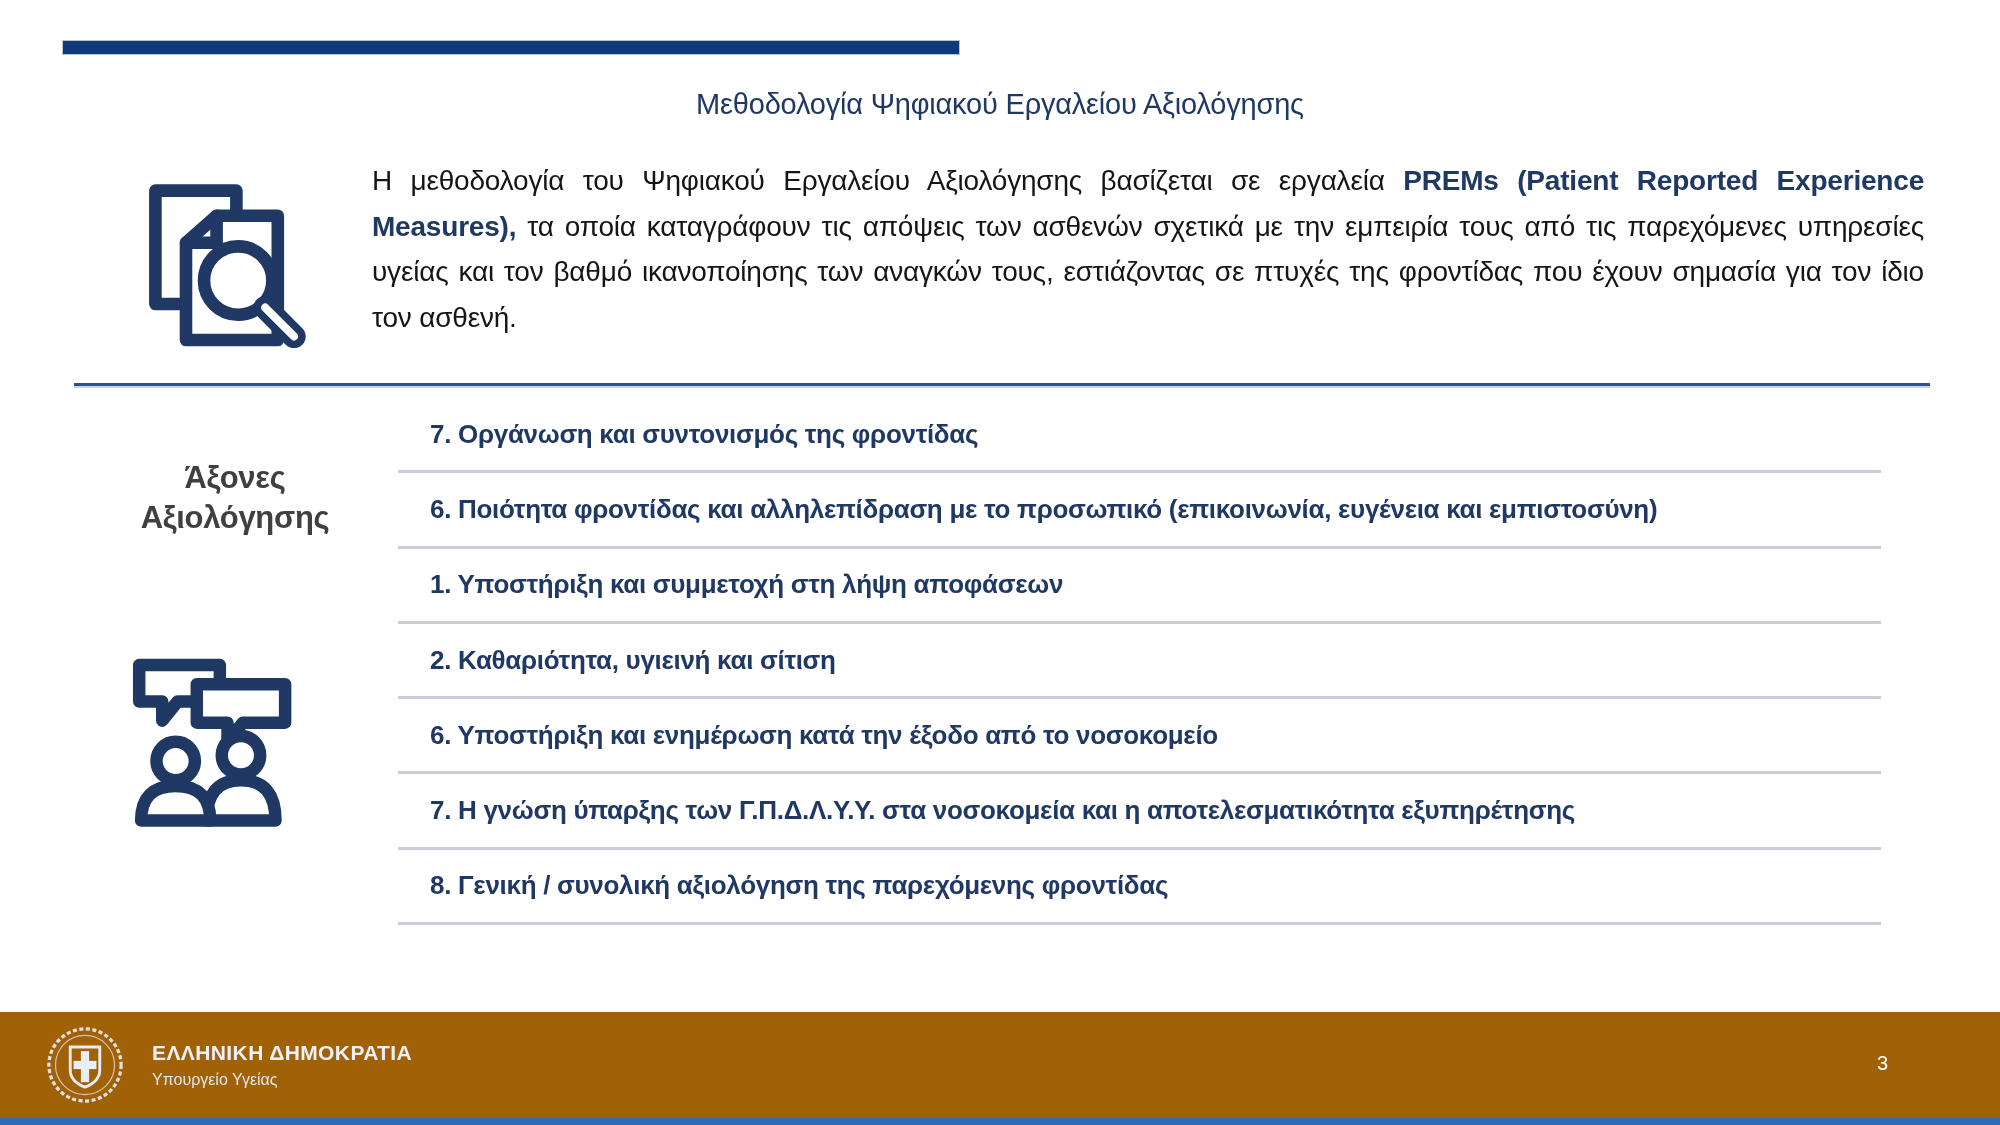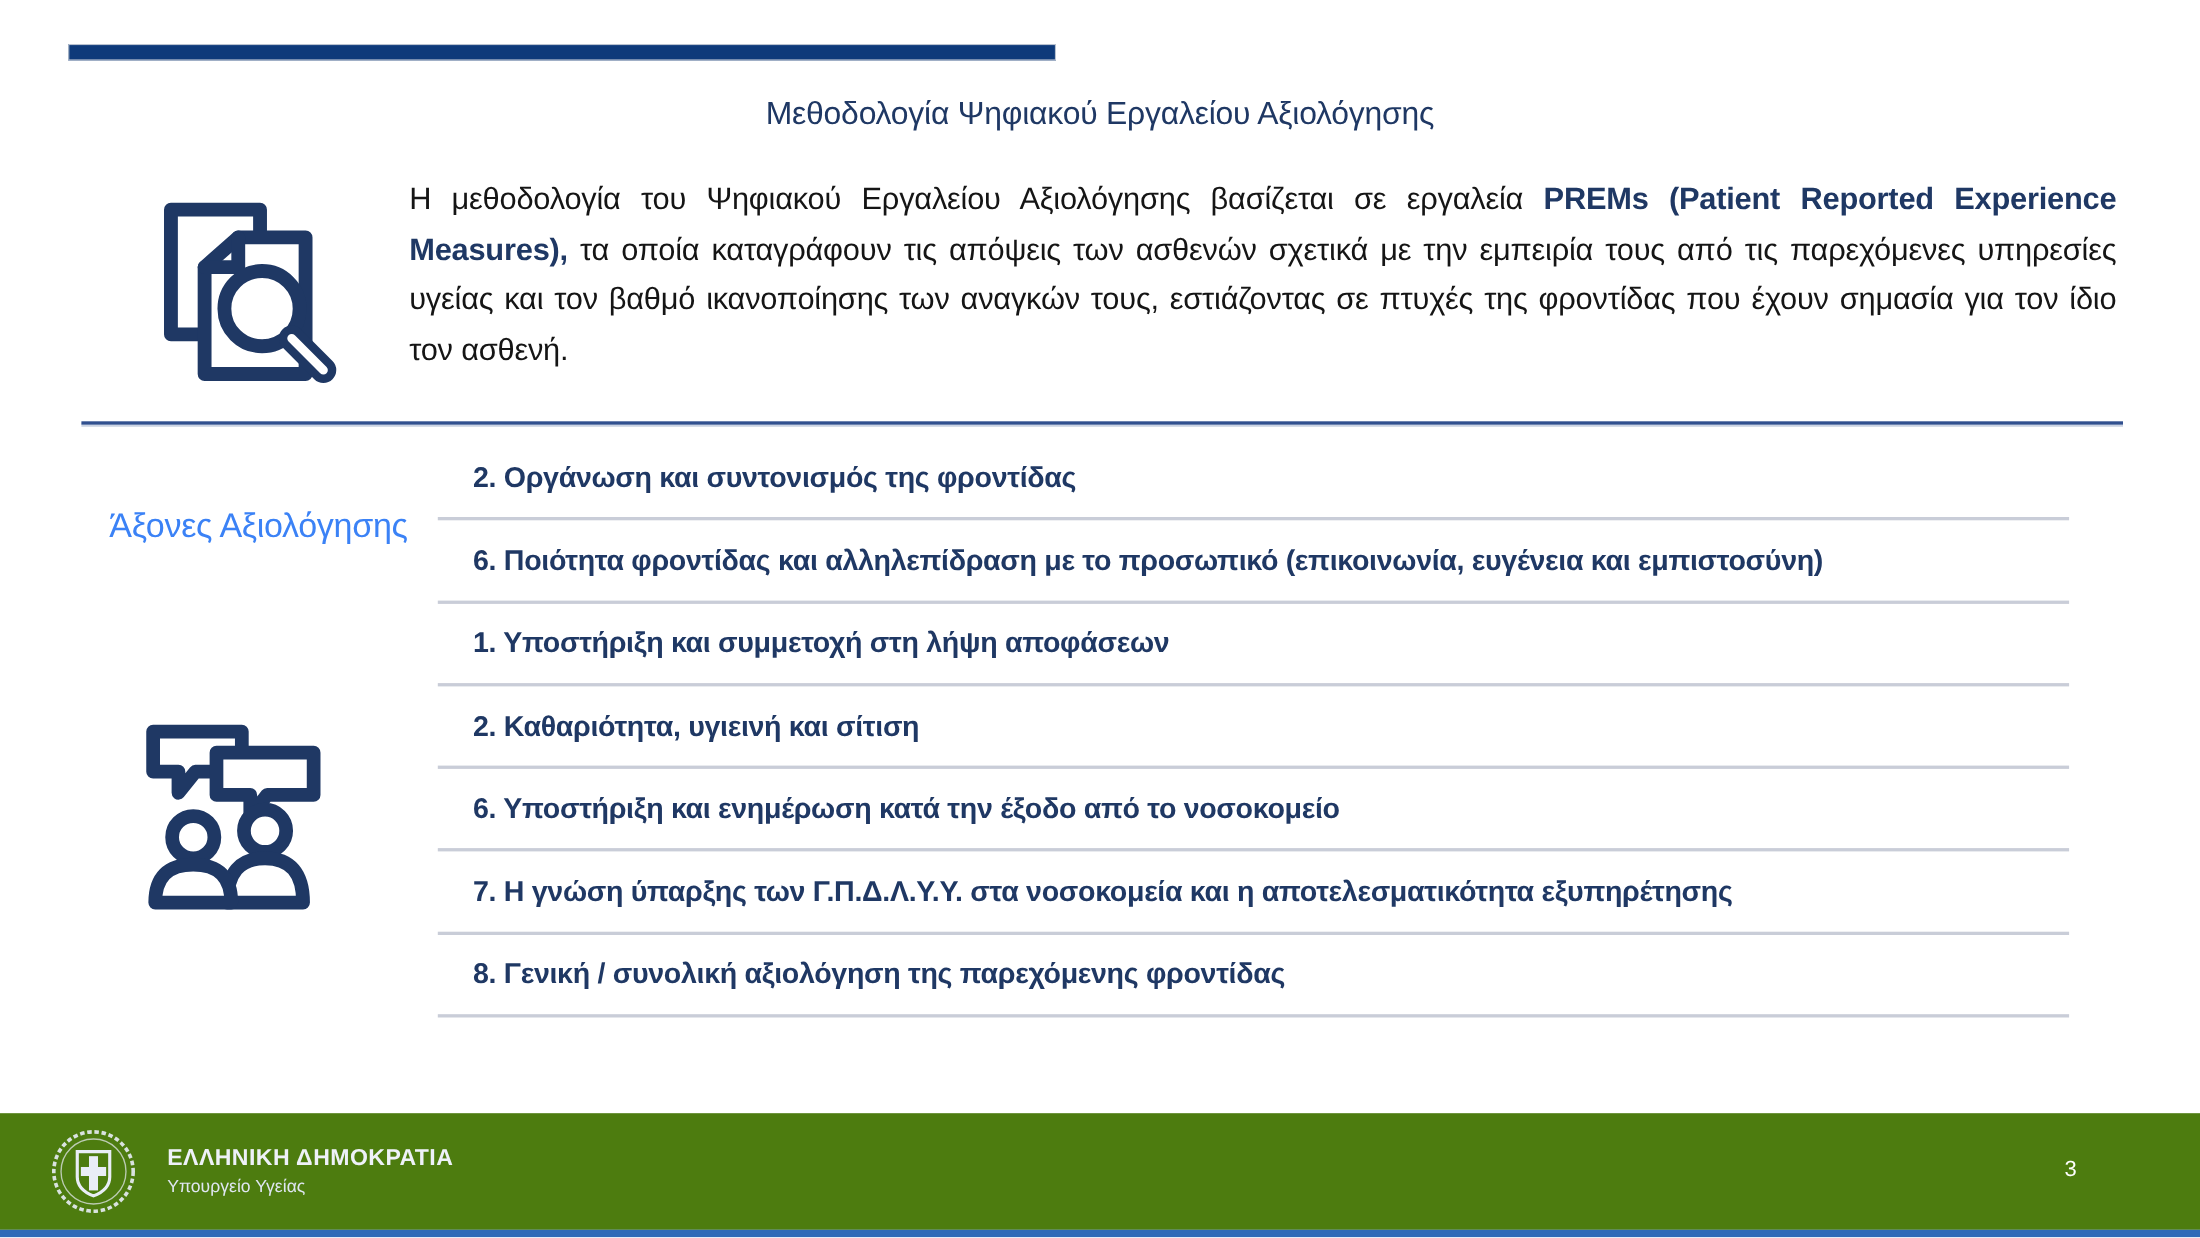--- a/index.html
+++ b/index.html
@@ -32,38 +32,38 @@
   }
   .intro .hl{font-weight:bold;color:#1f3864;}
   .divider{
     position:absolute;left:74px;top:383px;width:1856px;height:3px;
     background:#31508f;
     box-shadow:0 2px 0 rgba(49,80,143,0.25);
   }
   .axes-label{
     position:absolute;left:95px;top:458px;width:280px;
     text-align:center;
-    font-size:31px;font-weight:normal;color:#3b82f6;
+    font-size:31px;font-weight:bold;color:#404040;
     line-height:40px;letter-spacing:-0.3px;
   }
   .axes-icon{position:absolute;left:120px;top:642px;width:192px;height:192px;}
   .axes-list{
     position:absolute;left:398px;top:398px;width:1483px;
   }
   .axes-item{
     height:72.3px;
     display:flex;align-items:center;
     padding-left:32px;
     border-bottom:3px solid #c9cdd8;
     font-size:26px;font-weight:bold;color:#1f3864;
     letter-spacing:-0.3px;
   }
   .footer{
     position:absolute;left:0;top:1012px;width:2000px;height:106px;
-    background:#4d7c0f;
+    background:#a16207;
     display:flex;align-items:center;
   }
   .footer-logo{width:82px;height:82px;margin-left:44px;flex:0 0 auto;}
   .footer-text{margin-left:26px;color:#eef1f8;}
   .footer-org{font-size:21px;font-weight:bold;letter-spacing:0.4px;}
   .footer-ministry{font-size:16px;margin-top:6px;color:#dfe6f2;}
   .page-num{
     position:absolute;right:112px;top:40px;
     color:#ffffff;font-size:20px;
   }
@@ -109,21 +109,21 @@
         <circle cx="63" cy="59" r="10"></circle>
         <path d="M 45 93 Q 45 72 63 72 Q 81 72 81 93 Z"></path>
         <circle cx="29" cy="62" r="10"></circle>
         <path d="M 11 93 Q 11 75 29 75 Q 47 75 47 93 Z"></path>
       </g>
     </svg>
   </div>
 
   <div class="axes-list">
     <div class="axes-item">
-        <span>2. Οργάνωση και συντονισμός της φροντίδας</span>
+        <span>7. Οργάνωση και συντονισμός της φροντίδας</span>
       </div>
     <div class="axes-item">
         <span>6. Ποιότητα φροντίδας και αλληλεπίδραση με το προσωπικό (επικοινωνία, ευγένεια και εμπιστοσύνη)</span>
       </div>
     <div class="axes-item">
         <span>1. Υποστήριξη και συμμετοχή στη λήψη αποφάσεων</span>
       </div>
     <div class="axes-item">
         <span>2. Καθαριότητα, υγιεινή και σίτιση</span>
       </div>

